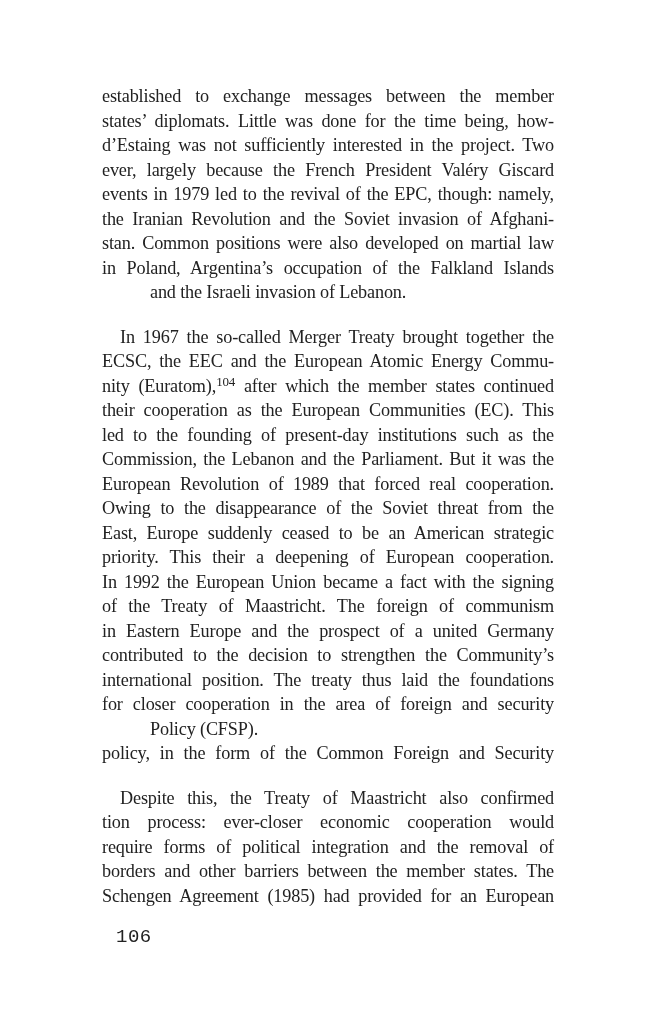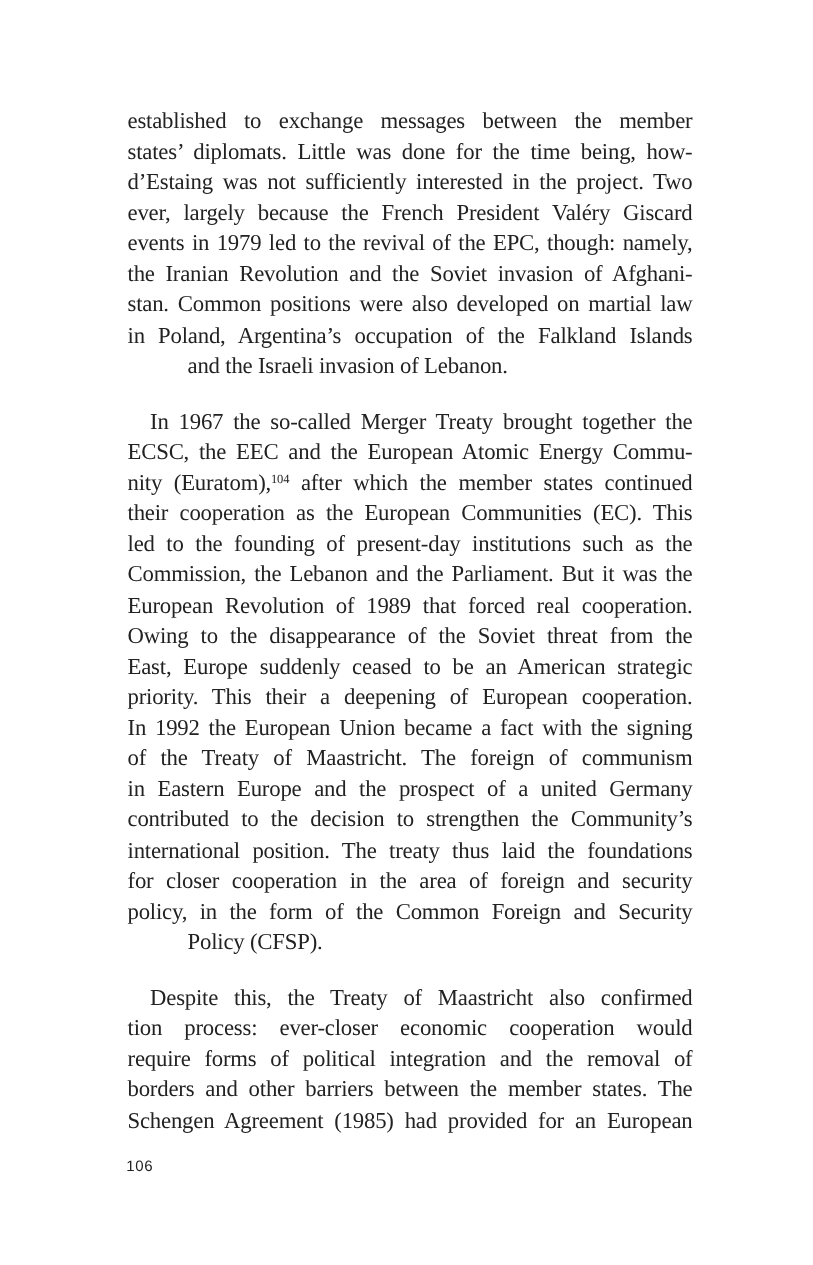--- a/index.html
+++ b/index.html
@@ -10,25 +10,25 @@
     font-family: "Liberation Serif", "DejaVu Serif", serif;
     font-size: 18.2px; line-height: 24.53px; color: #222222;
   }
   .line {
     display: block; height: 24.53px; white-space: nowrap;
     text-align: justify; text-align-last: justify; word-spacing: 0;
     letter-spacing: -0.15px;
   }
   .line.last { text-align-last: left; margin-left: 48px; }
   .line.indent { padding-left: 18px; margin-top: 20px; }
-  sup.fn { font-size: 10px; vertical-align: 6px; line-height: 0; }
+  sup.fn { font-size: 13px; vertical-align: 6px; line-height: 0; }
   .page-number {
-    position: absolute; left: 101px; top: 926px;
-    font-family: Liberation Sans, sans-serif;
-    font-size: 12px; color: #222222; letter-spacing: 0.5px;
+    position: absolute; left: 116px; top: 926px;
+    font-family: Liberation Mono, monospace;
+    font-size: 19px; color: #222222; letter-spacing: 0.5px;
   }
 </style>
 </head>
 <body>
 
 <div class="page">
   <div class="text-block">
 
     <div>
       <span class="line">established to exchange messages between the member</span>
@@ -52,22 +52,22 @@
       <span class="line">European Revolution of 1989 that forced real cooperation.</span>
       <span class="line">Owing to the disappearance of the Soviet threat from the</span>
       <span class="line">East, Europe suddenly ceased to be an American strategic</span>
       <span class="line">priority. This their a deepening of European cooperation.</span>
       <span class="line">In 1992 the European Union became a fact with the signing</span>
       <span class="line">of the Treaty of Maastricht. The foreign of communism</span>
       <span class="line">in Eastern Europe and the prospect of a united Germany</span>
       <span class="line">contributed to the decision to strengthen the Community’s</span>
       <span class="line">international position. The treaty thus laid the foundations</span>
       <span class="line">for closer cooperation in the area of foreign and security</span>
+      <span class="line last">Policy (CFSP).</span>
       <span class="line">policy, in the form of the Common Foreign and Security</span>
-      <span class="line last">Policy (CFSP).</span>
     </div>
 
     <div>
       <span class="line indent">Despite this, the Treaty of Maastricht also confirmed</span>
       <span class="line">tion process: ever-closer economic cooperation would</span>
       <span class="line">require forms of political integration and the removal of</span>
       <span class="line">borders and other barriers between the member states. The</span>
       <span class="line">Schengen Agreement (1985) had provided for an European</span>
     </div>
 

